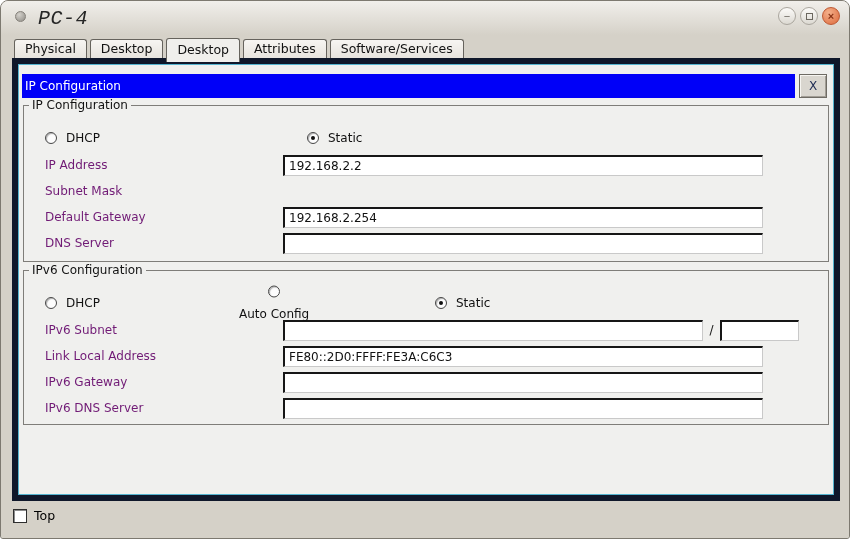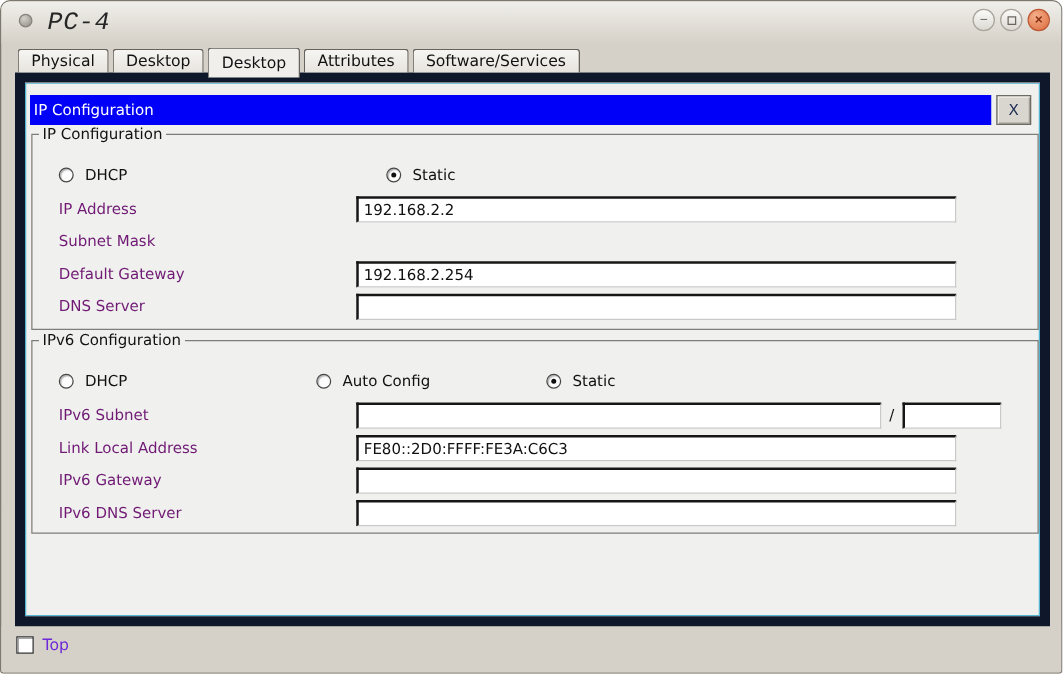--- a/index.html
+++ b/index.html
@@ -58,21 +58,21 @@
   }
   .tab.active {
     height:24px; line-height:21px; margin-bottom:-4px;
     background:#f0efec; position:relative; z-index:6;
   }
 
   
   .desktop-panel {
     position:absolute; left:11px; top:57px; width:828px; height:443px;
     background:#f0f0ee;
-    border:8px solid #0f172a;
+    border:6px solid #0f172a;
     box-shadow:inset 0 0 0 1px #55b4cf;
     z-index:1;
   }
 
   
   .app-titlebar {
     position:absolute; left:4px; right:7px; top:10px; height:24px;
     display:flex; gap:4px; align-items:stretch;
   }
   .app-title-blue {
@@ -131,21 +131,21 @@
   .slash { width:17px; text-align:center; font-size:12px; color:#111; }
   .input-prefix { width:79px; }
 
   
   .footer { position:absolute; left:0; right:0; top:500px; bottom:0; background:#d5d1c8; }
   .checkbox {
     position:absolute; left:12px; top:8px; width:14px; height:14px;
     background:#ffffff; border:1px solid #2e2e2e;
     box-shadow:inset 1px 1px 0 #8b8b8b;
   }
-  .checkbox-label { position:absolute; left:33px; top:7px; font-size:12.5px; color:#6d28d9; }
+  .checkbox-label { position:absolute; left:33px; top:7px; font-size:12.5px; color:#000000; }
 </style>
 </head>
 <body>
 
 <div class="window">
 
   <div class="titlebar">
     <span class="win-icon"></span>
     <span class="win-title">PC-4</span>
     <div class="win-controls">
@@ -203,21 +203,21 @@
         </div>
     </fieldset>
 
     <fieldset class="group" id="group-ipv6">
       <legend>IPv6 Configuration</legend>
       <div class="radio-row" id="radios-ipv6">
           <span class="radio-item" style="left: 21px;">
             <span class="radio"></span>
             <span class="radio-label">DHCP</span>
           </span>
-          <span class="radio-item" style="left: 227px;">
+          <span class="radio-item" style="left: 215px; flex-direction: column;">
             <span class="radio"></span>
             <span class="radio-label">Auto Config</span>
           </span>
           <span class="radio-item" style="left: 411px;">
             <span class="radio selected"></span>
             <span class="radio-label">Static</span>
           </span>
         </div>
       <div id="fields-ipv6">
           <div class="frow">

